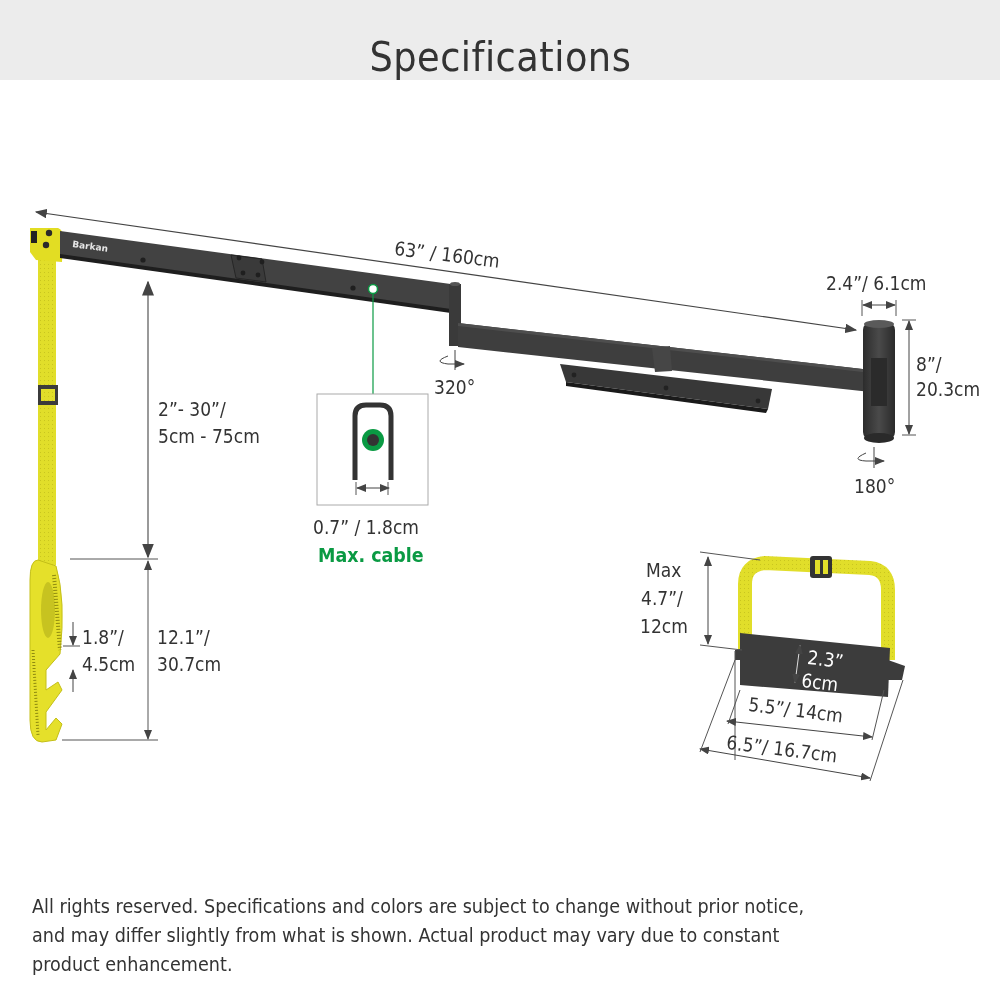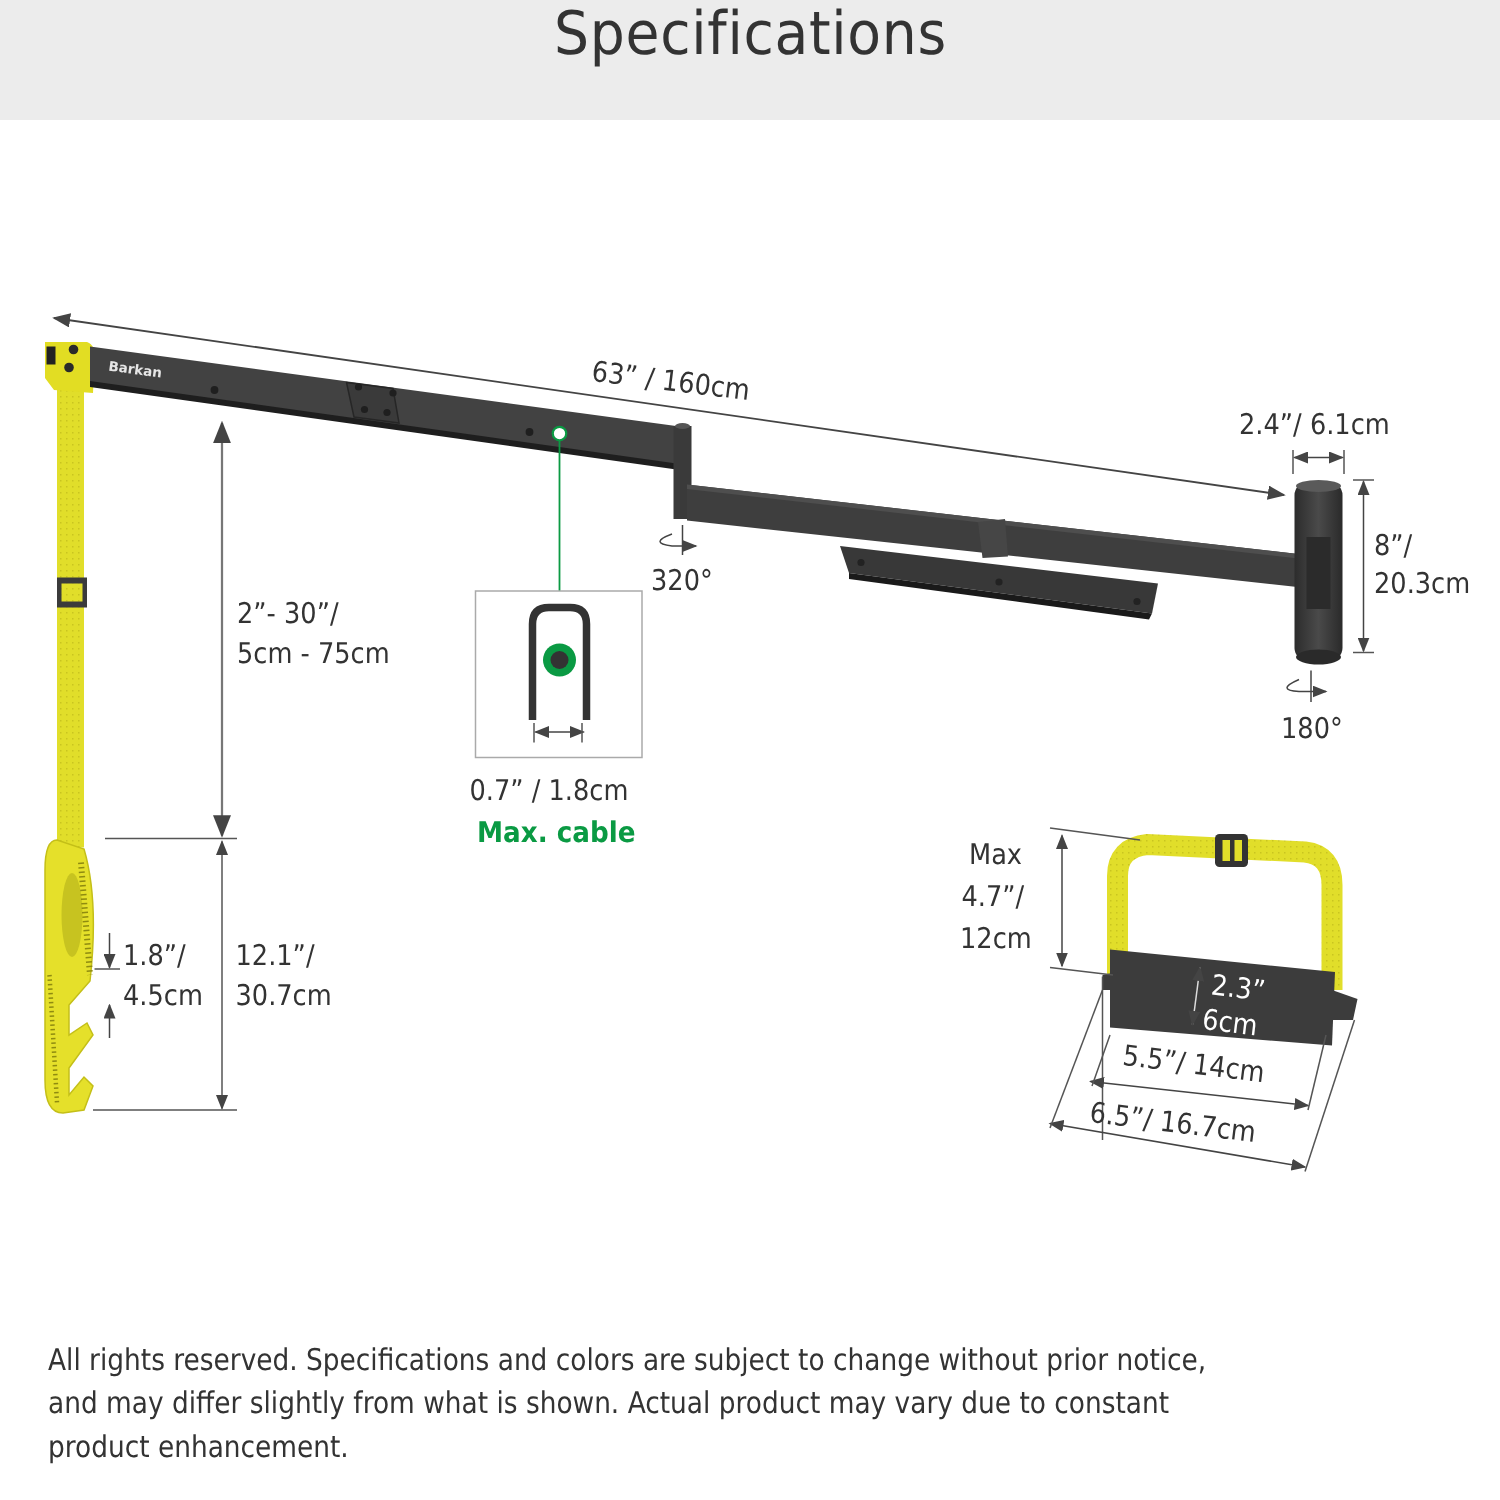--- a/index.html
+++ b/index.html
@@ -2,21 +2,21 @@
 <html><head>
 <meta charset="utf-8">
 <style>
   html, body { margin: 0; padding: 0; }
   body {
     width: 1000px; height: 1000px; position: relative; overflow: hidden;
     background: #ffffff; font-family: "DejaVu Sans", sans-serif; color: #333333;
   }
   .header {
     position: absolute; left: 0; top: 0; width: 1000px; height: 80px;
-    background: #ececec; display: flex; align-items: flex-start; justify-content: center;
+    background: #ececec; display: flex; align-items: flex-end; justify-content: center;
   }
   .header h1 {
     margin: 0; font-weight: normal; font-size: 40px; color: #333333;
     font-family: "DejaVu Sans", sans-serif; letter-spacing: 0.5px;
     transform: scaleX(0.92);
   }
   .drawing { position: absolute; left: 0; top: 80px; width: 1000px; height: 800px; }
   .lbl {
     position: absolute; font-size: 19px; line-height: 24px; color: #333333;
     font-family: "DejaVu Sans", sans-serif; white-space: nowrap;

